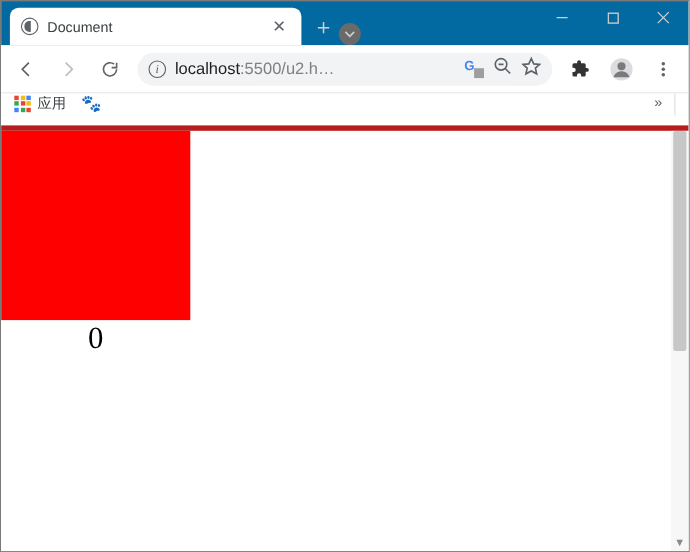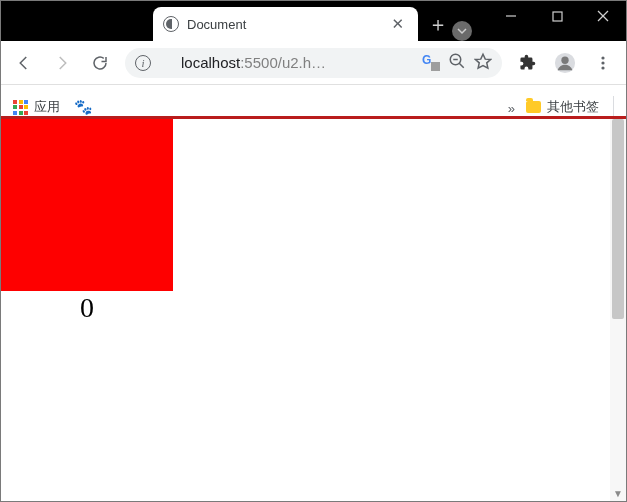--- a/index.html
+++ b/index.html
@@ -1,45 +1,45 @@
 <!DOCTYPE html>
 <html><head>
 <meta charset="utf-8">
 <style>
   * { box-sizing: border-box; margin: 0; padding: 0; font-family: "Segoe UI", Arial, sans-serif; }
   body { width: 627px; height: 502px; background: #fff; border: 1px solid #7a7a7a; overflow: hidden; }
 
   
-  .titlebar { height: 40px; background: #000000; display: flex; align-items: flex-end; position: relative; justify-content: center; }
+  .titlebar { height: 40px; background: #0369a1; display: flex; align-items: flex-end; position: relative; }
   .tab { background: #fff; height: 34px; margin-left: 8px; margin-top: 6px; border-top-left-radius: 8px; border-top-right-radius: 8px; display: flex; align-items: center; padding: 0 10px; width: 265px; position: relative; }
   .favicon { width: 16px; height: 16px; border-radius: 50%; border: 1.5px solid #5f6368; position: relative; margin-right: 8px; display:flex; align-items:center; justify-content:center;}
   .favicon::after { content:""; position:absolute; width:10px; height:10px; border-radius:50%; background:#5f6368; clip-path: polygon(0 0, 60% 0, 60% 100%, 0 100%);}
   .tab-title { font-size: 13px; color: #3c4043; flex:1; white-space:nowrap; overflow:hidden; text-overflow:ellipsis;}
   .tab-close { color:#5f6368; font-size:15px; padding:0 4px; }
   .newtab { width:28px; height:28px; display:flex; align-items:center; justify-content:center; color:#cfcfcf; font-size:20px; margin-left:6px; margin-bottom:3px;}
   .win-controls { position:absolute; right:0; top:0; height:30px; display:flex; }
   .win-btn { width:46px; height:30px; display:flex; align-items:center; justify-content:center; color:#cfcfcf; }
   .chev { width:20px;height:20px;border-radius:50%;background:#6a6a6a;display:flex;align-items:center;justify-content:center;margin:5px 10px 0 0;}
   .chev svg{stroke:#cfcfcf;}
 
   
   .toolbar { height: 44px; background:#fff; border-bottom:1px solid #e0e0e0; display:flex; align-items:center; padding:0 6px; gap:4px;}
   .tbtn { width:34px; height:34px; display:flex; align-items:center; justify-content:center; color:#5f6368; border-radius:50%;}
   .tbtn.disabled { color:#bdbdbd; }
   .omnibox { flex:1; height:30px; background:#f1f3f4; border-radius:15px; display:flex; align-items:center; padding:0 10px; gap:8px; margin:0 4px;}
   .omni-info { width:16px;height:16px;border:1.5px solid #5f6368;border-radius:50%;display:flex;align-items:center;justify-content:center;font-size:11px;color:#5f6368;font-family:Georgia,serif;font-style:italic;}
-  .omni-text { font-size:15px; color:#202124; white-space:nowrap; overflow:hidden; text-overflow:ellipsis; flex:1;margin-left:22px;}
+  .omni-text { font-size:15px; color:#202124; white-space:nowrap; overflow:hidden; text-overflow:ellipsis; flex:1;}
   .omni-text .muted{color:#808080;}
   .gt-badge { width:18px;height:16px;position:relative;}
   .gt-badge::before{content:"G";position:absolute;left:0;top:-2px;font-size:12px;font-weight:bold;color:#4285f4;}
   .gt-badge::after{content:"";position:absolute;right:0;bottom:0;width:9px;height:9px;background:#9e9e9e;}
   .ext-icon svg{fill:#333;}
 
   
-  .bookbar { height:34px; background:#fff; border-bottom:3px solid #b91c1c; display:flex; align-items:flex-end; padding:0 12px; gap:14px; font-size:13px; color:#3c4043;}
+  .bookbar { height:34px; background:#fff; border-bottom:5px solid #b91c1c; display:flex; align-items:flex-start; padding:0 12px; gap:14px; font-size:13px; color:#3c4043;}
   .bk { display:flex; align-items:center; gap:6px; white-space:nowrap;}
   .apps-icon{display:grid;grid-template-columns:repeat(3,4px);grid-template-rows:repeat(3,4px);gap:1.5px;}
   .apps-icon span:nth-child(1){background:#ea4335;} .apps-icon span:nth-child(2){background:#fbbc04;} .apps-icon span:nth-child(3){background:#4285f4;}
   .apps-icon span:nth-child(4){background:#34a853;} .apps-icon span:nth-child(5){background:#ea4335;} .apps-icon span:nth-child(6){background:#fbbc04;}
   .apps-icon span:nth-child(7){background:#4285f4;} .apps-icon span:nth-child(8){background:#34a853;} .apps-icon span:nth-child(9){background:#ea4335;}
   .paw{color:#2932e1;font-size:15px;}
   .spacer{flex:1;}
   .chevrons{color:#5f6368;letter-spacing:-3px;font-size:13px;}
   .folder{width:15px;height:12px;background:#ffca28;border-radius:2px;position:relative;}
   .folder::before{content:"";position:absolute;top:-3px;left:0;width:7px;height:3px;background:#ffca28;border-radius:2px 2px 0 0;}
@@ -156,24 +156,20 @@
         <span></span>
         <span></span>
       </span>
     <span>应用</span>
   </div>
   <div class="bk">
     <span class="paw">🐾</span>
   </div>
   <div class="spacer"></div>
   <span class="chevrons">»</span>
-  <div class="bk">
-    <span class="folder"></span>
-    <span>其他书签</span>
-  </div>
   <div style="width:1px;height:20px;background:#dadce0;"></div>
 </div>
 
 <div class="viewport">
   <div class="content">
     <div class="redbox"></div>
     <div class="counter">0</div>
   </div>
   <div class="vscroll">
     <div class="arrow" style="top:0">▲</div>

